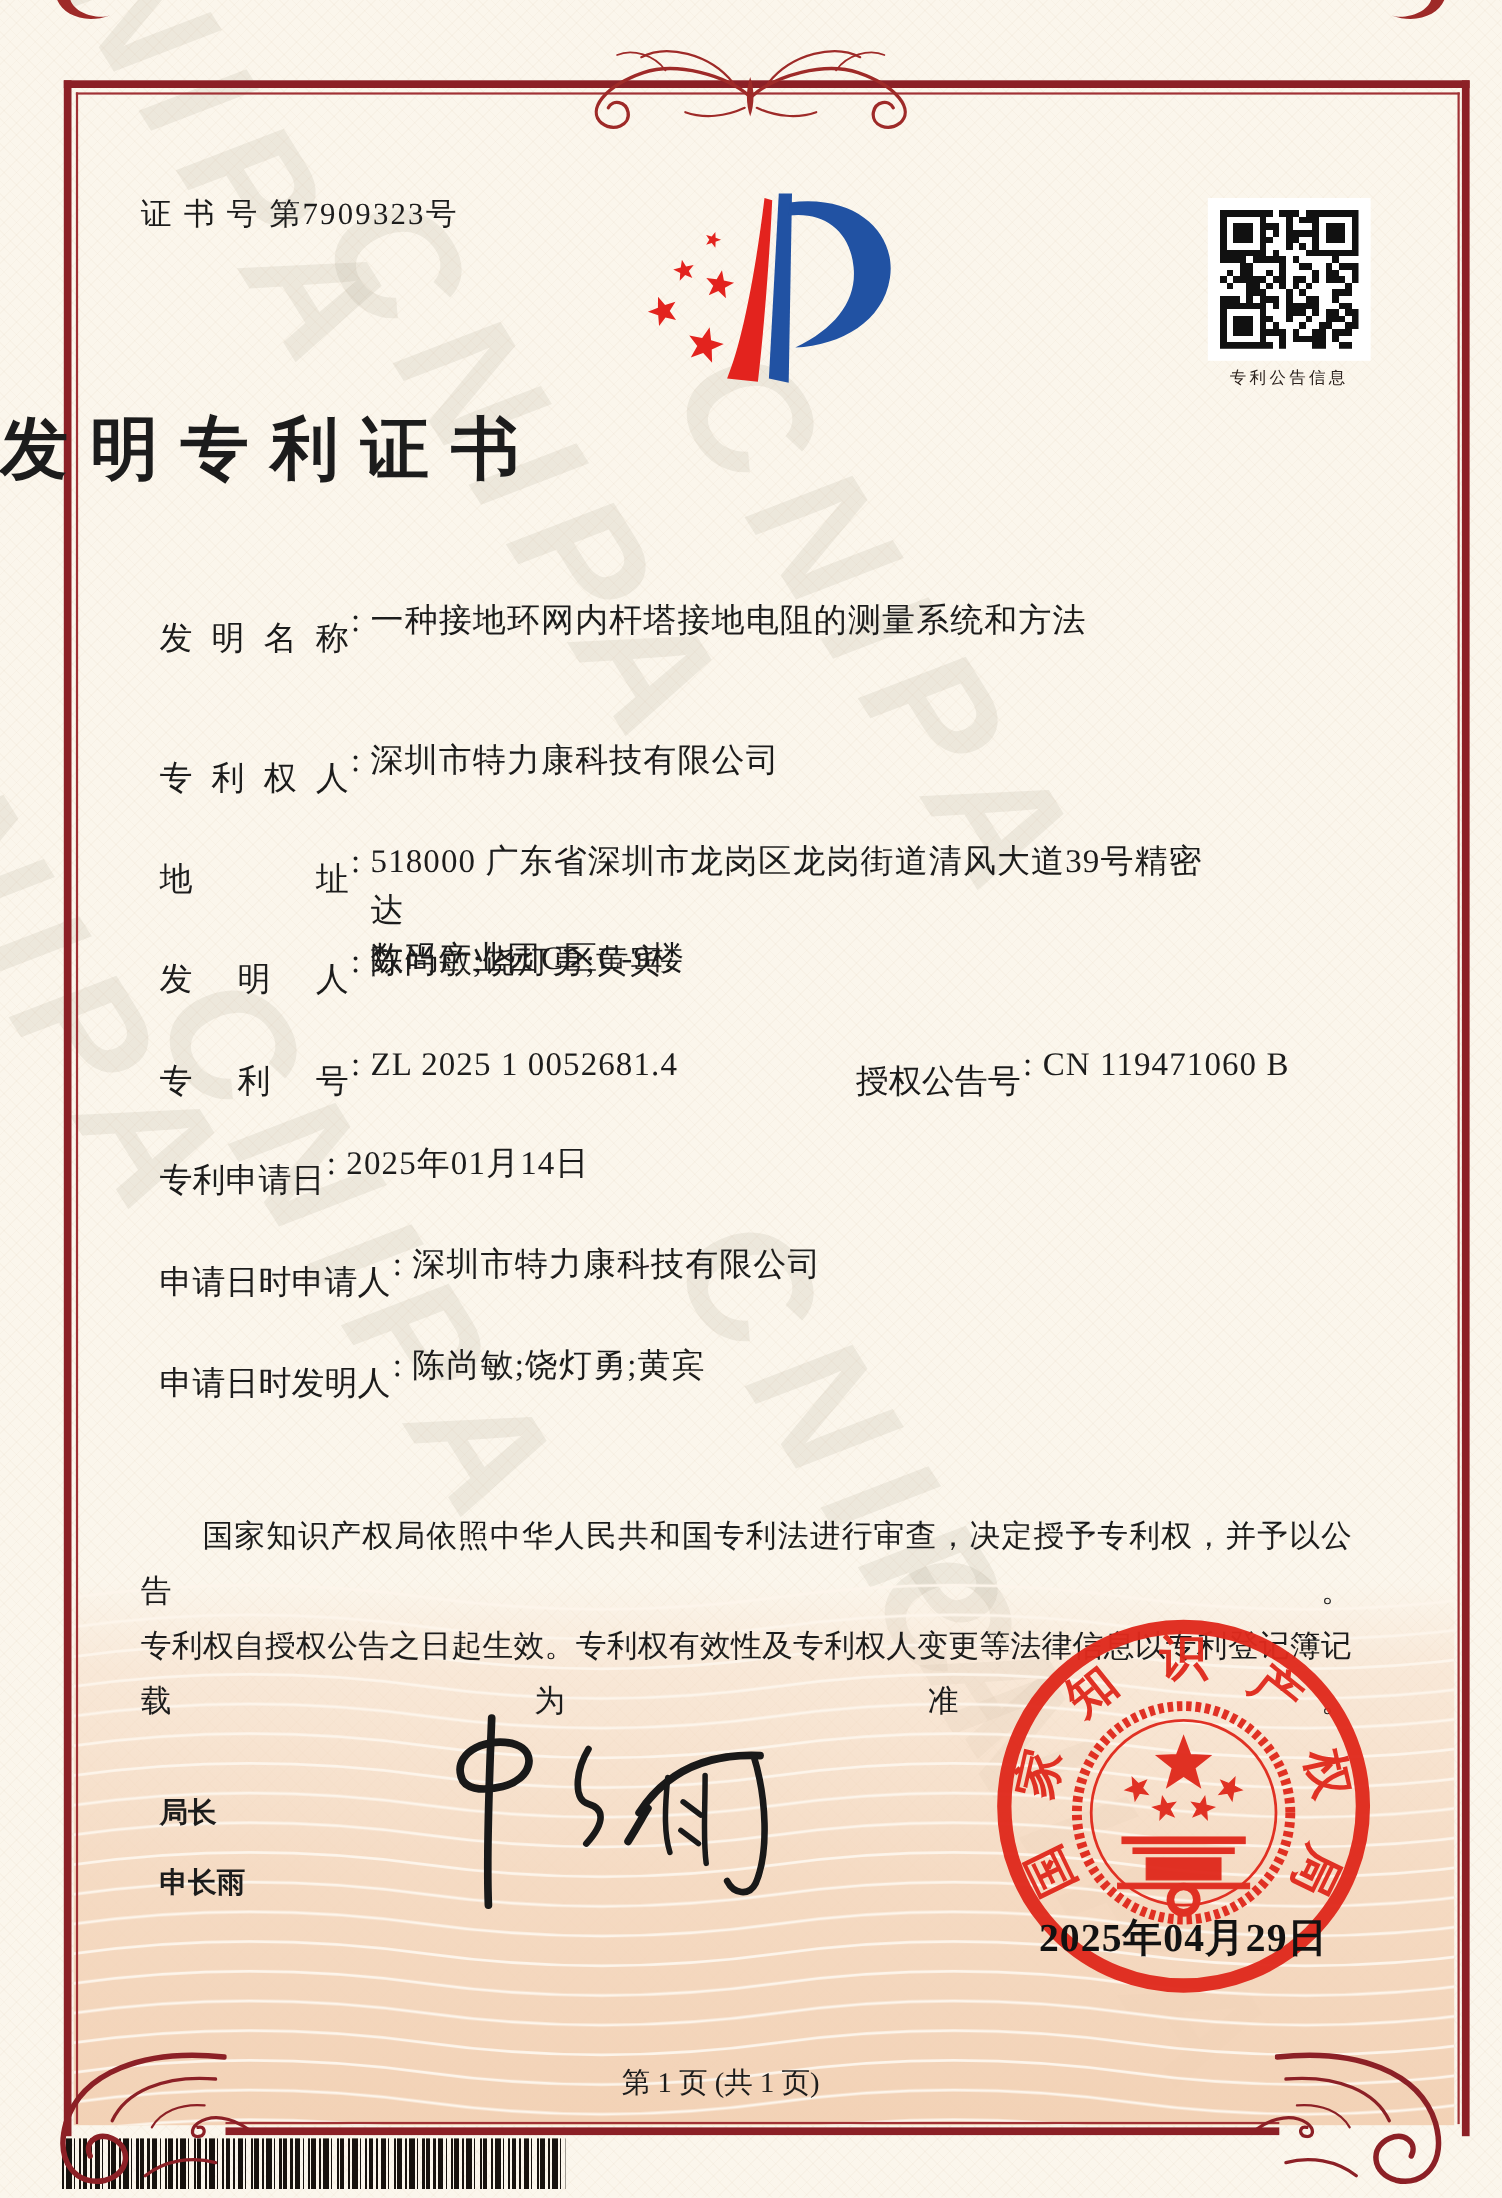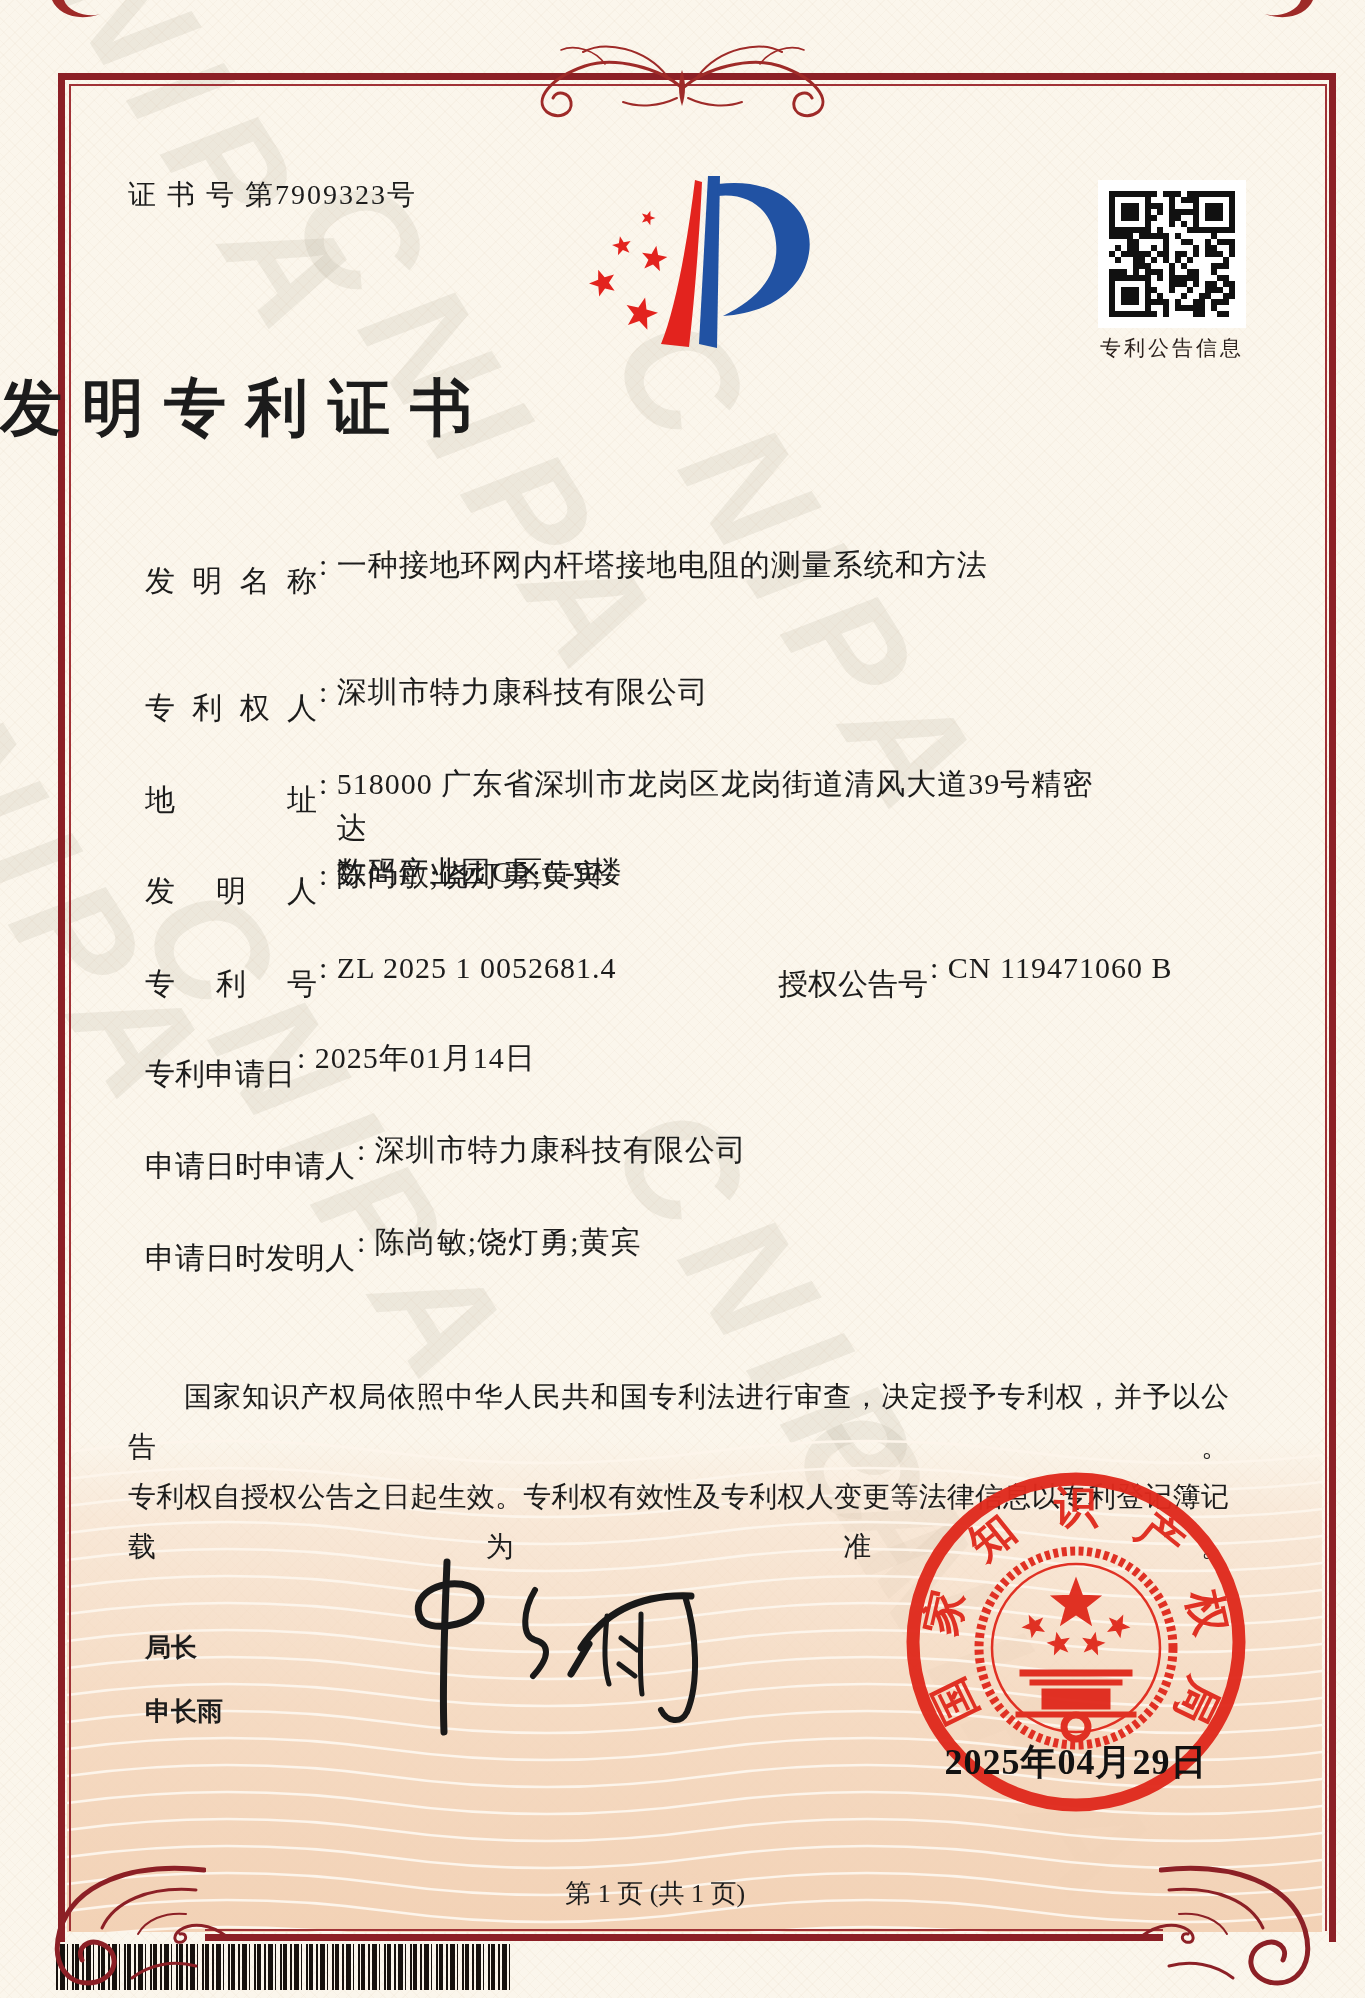--- a/index.html
+++ b/index.html
@@ -21,21 +21,21 @@
       letter-spacing:22px;color:rgba(158,146,128,.14);white-space:nowrap;
       transform:translate(-50%,-50%) rotate(58deg);}
   
   #waveband{left:67px;top:1438px;width:1255px;height:494px;z-index:1;
     background:linear-gradient(180deg, rgba(246,224,203,0) 0%, rgba(246,219,196,.5) 16%,
                rgba(244,214,188,.85) 55%, rgba(242,208,179,.95) 100%);}
   
   #cert-no{left:128px;top:176px;font-size:28px;letter-spacing:2px;z-index:5;}
   #qr-box{left:1098px;top:180px;width:148px;height:148px;background:#ffffff;z-index:5;
           display:flex;align-items:center;justify-content:center;}
-  #qr-caption{left:1094px;top:334px;width:156px;text-align:center;font-size:21px;letter-spacing:3px;color:#2b211d;z-index:5;}
+  #qr-caption{left:1094px;top:334px;width:156px;text-align:center;font-size:15px;letter-spacing:3px;color:#2b211d;z-index:5;}
   #title{left:0;top:366px;width:100%;text-align:left;font-size:62px;font-weight:700;
          letter-spacing:20px;z-index:5;}
   
   .row{position:absolute;left:145px;right:60px;font-size:30px;line-height:44px;z-index:5;}
   .lab{display:inline-block;vertical-align:top;white-space:nowrap;margin-top:16px;}
   .lab.just{width:172px;text-align:justify;text-align-last:justify;}
   .colon{display:inline-block;vertical-align:top;margin:0 2px 0 2px;}
   .val{display:inline-block;vertical-align:top;letter-spacing:1px;max-width:780px;}
   .cell2{position:absolute;left:633px;top:0;white-space:nowrap;}
   

